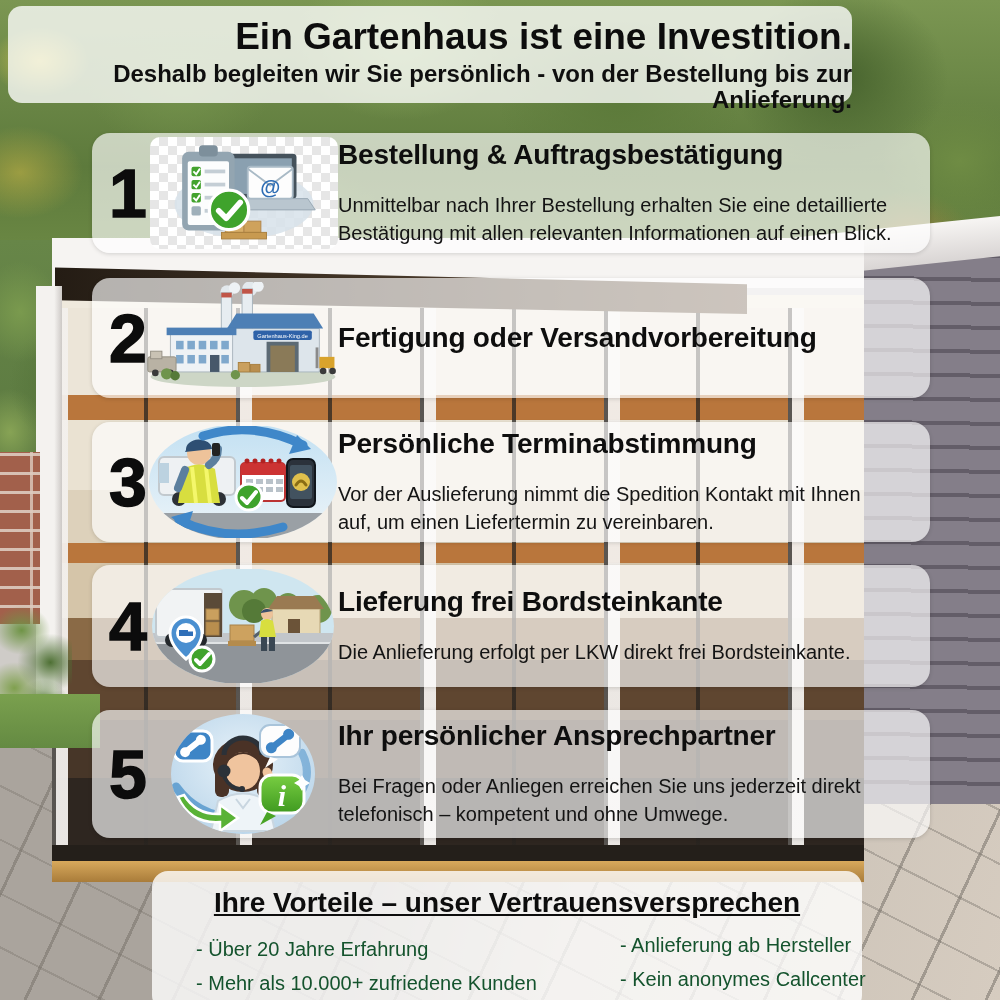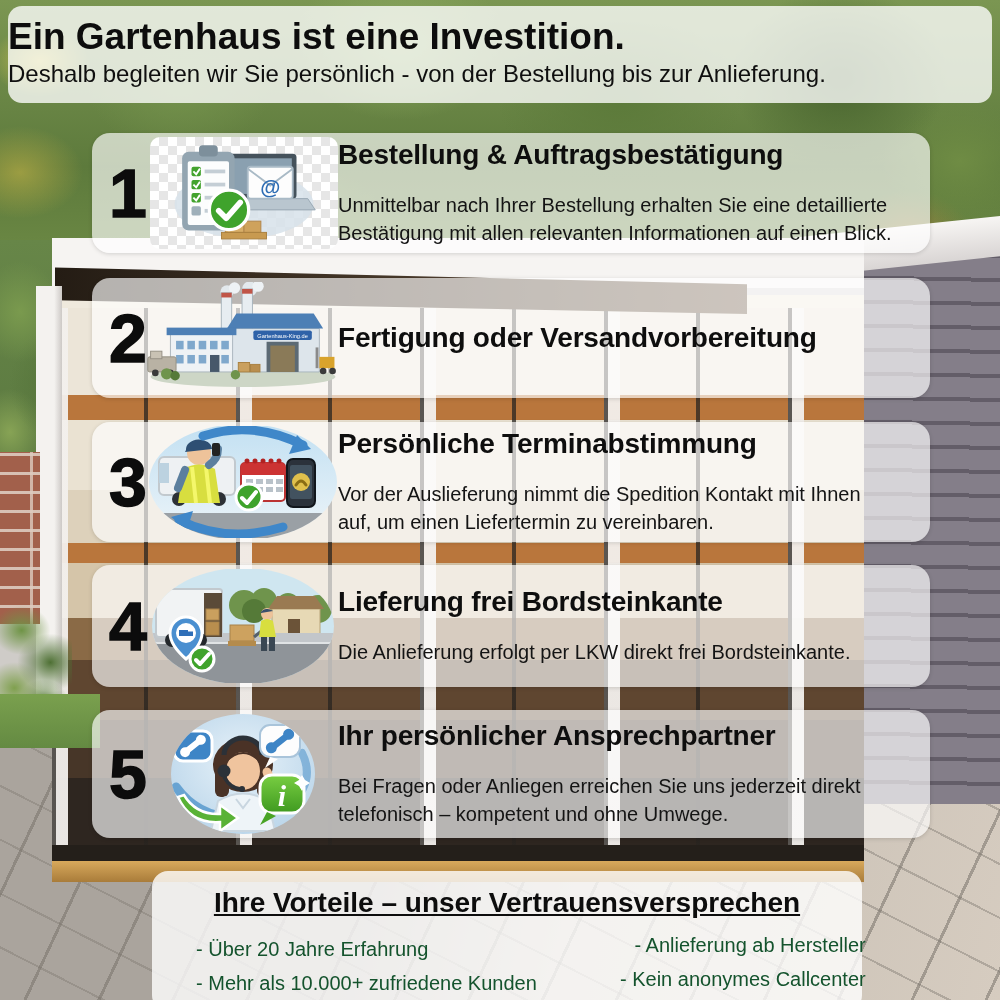--- a/index.html
+++ b/index.html
@@ -66,31 +66,31 @@
     background:
       radial-gradient(40px 34px at 30% 30%,#6f9446,transparent 72%),
       radial-gradient(46px 40px at 70% 55%,#4e7034,transparent 72%),
       radial-gradient(40px 36px at 20% 75%,#7fa04e,transparent 72%),
       radial-gradient(34px 30px at 60% 85%,#5d8040,transparent 72%);}
   .bg-grass{position:absolute;left:0;top:694px;width:100px;height:54px;
     background:linear-gradient(180deg,#7aa04e,#648a42);}
 
   
   .panel{position:absolute;background:rgba(255,255,255,.78);border-radius:14px;}
-  .header{left:8px;top:6px;width:984px;height:97px;text-align:left;}
+  .header{left:8px;top:6px;width:844px;height:97px;text-align:right;}
   .header-title{margin-top:11px;font-size:37px;font-weight:bold;color:#0d0d0d;line-height:1.1;}
-  .header-sub{margin-top:3px;font-size:24px;font-weight:normal;color:#0f0f0f;line-height:1.1;}
+  .header-sub{margin-top:3px;font-size:24px;font-weight:bold;color:#0f0f0f;line-height:1.1;}
 
   .footer{left:152px;top:871px;width:710px;height:140px;background:rgba(255,255,255,.8);
     border-radius:16px;}
   .footer-title{margin-top:16px;text-align:center;font-size:28px;font-weight:bold;color:#0d0d0d;text-decoration:underline;}
   .footer-cols{position:absolute;left:0;top:56px;width:100%;}
   .footer-col{position:absolute;top:0;}
   .footer-col.left{left:44px;}
-  .footer-col.right{left:468px;top:-4px;text-align:right;}
+  .footer-col.right{left:468px;top:-4px;}
   .benefit{font-size:20px;color:#14532d;margin-top:11px;white-space:nowrap;}
 
   
   .card{position:absolute;left:92px;width:838px;background:rgba(255,255,255,.66);
     border-radius:18px;box-shadow:0 1px 4px rgba(0,0,0,.15);}
   .card1{top:133px;height:120px;}
   .card2{top:278px;height:120px;}
   .card3{top:422px;height:120px;}
   .card4{top:565px;height:122px;}
   .card5{top:710px;height:128px;}

